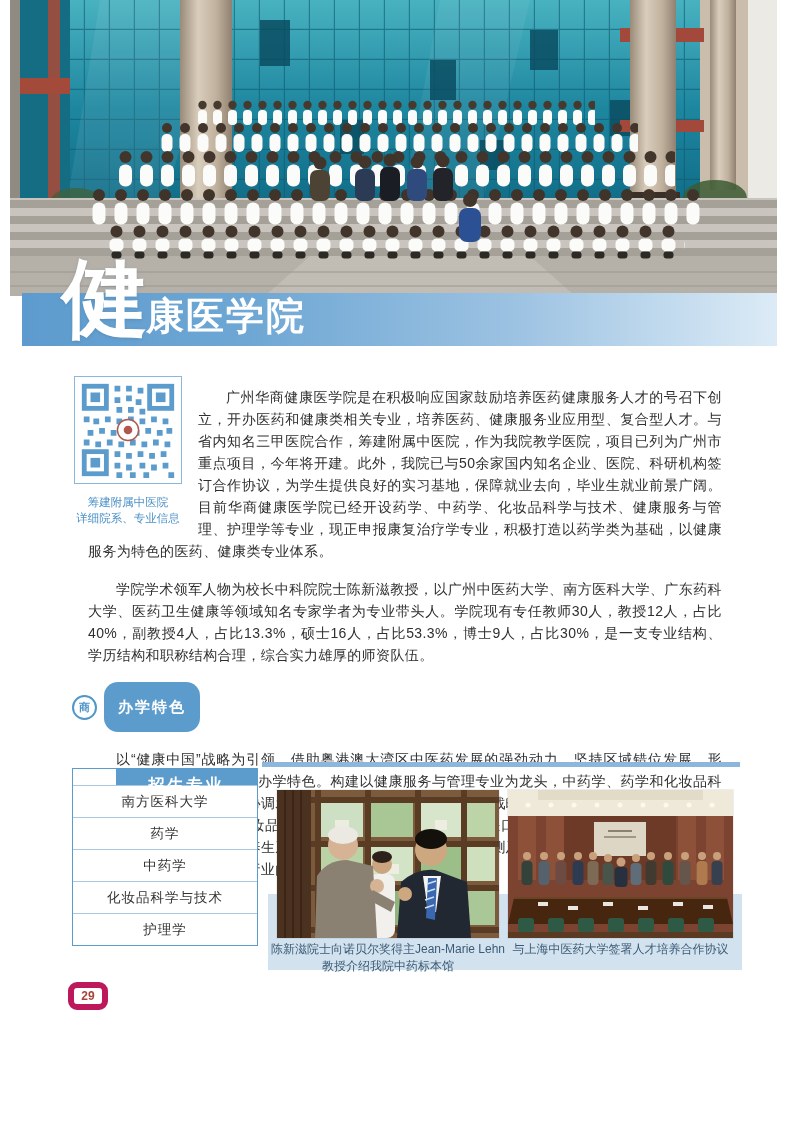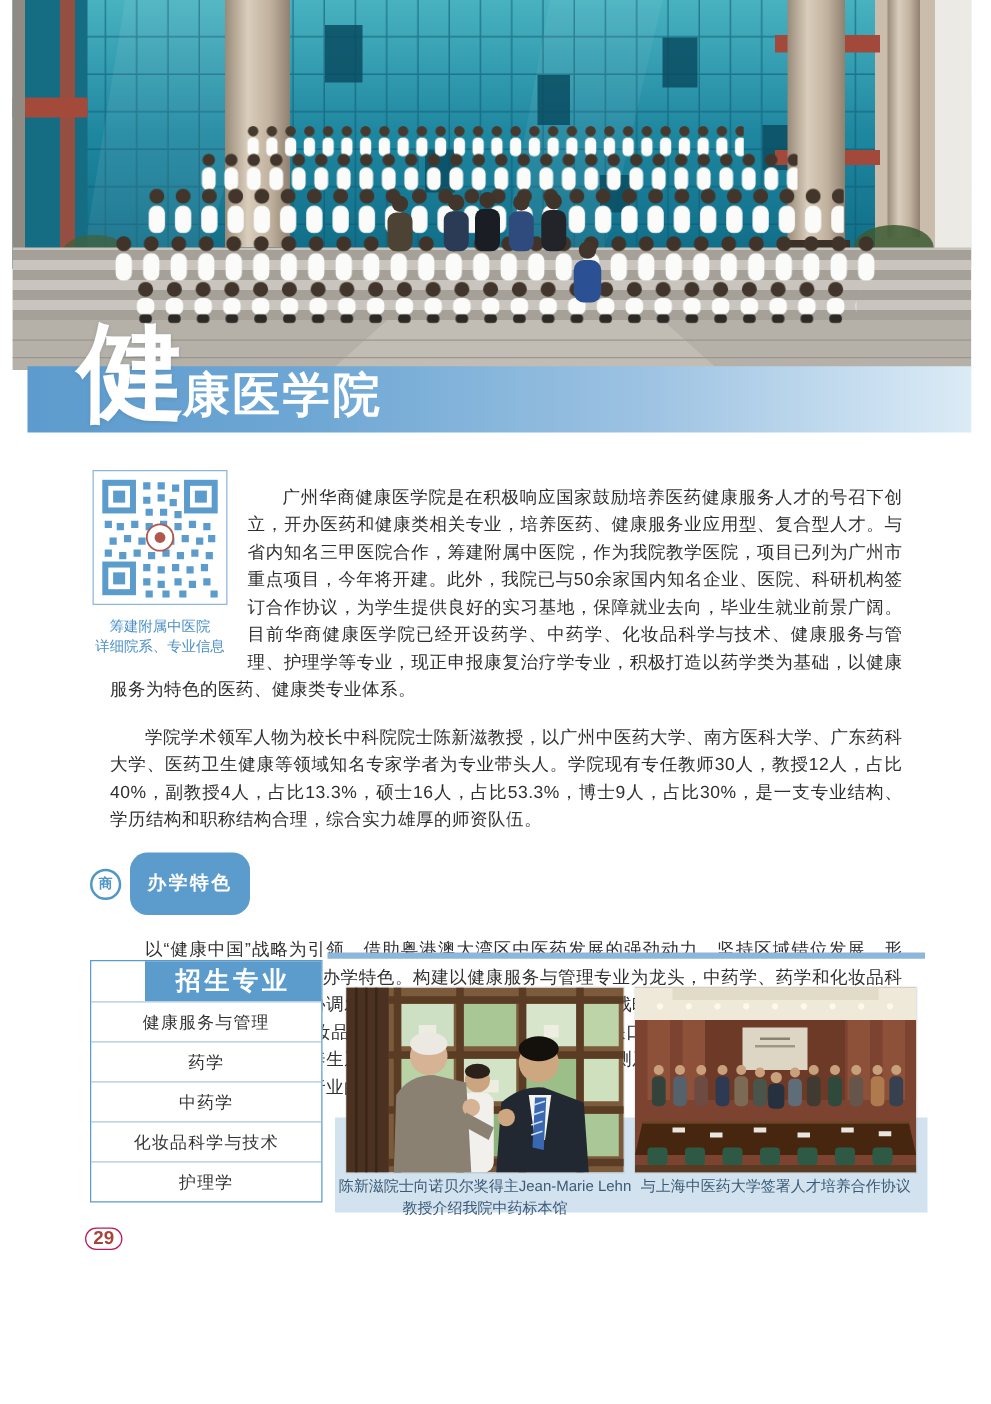--- a/index.html
+++ b/index.html
@@ -28,39 +28,39 @@
   .qr-caption{margin-top:4px;font-size:11.5px;line-height:16px;color:#4a90c6;letter-spacing:0;font-weight:500;}
 
   .features-header{display:flex;align-items:center;gap:7px;margin:9px 0 9px;}
   .badge-circle{width:21px;height:21px;border:2px solid #4f97c9;border-radius:50%;color:#4f97c9;
                 font-size:11px;font-weight:bold;display:flex;align-items:center;justify-content:center;
                 letter-spacing:0;flex:0 0 auto;background:#fff;}
   .pill{background:#5b9ccc;color:#fff;font-size:15px;font-weight:bold;padding:14px 14px;border-radius:14px;letter-spacing:2px;}
 
   
   .majors{position:absolute;left:72px;top:768px;width:184px;border:1px solid #5b9ccc;background:#fff;}
-  .majors-header{background:#5b9ccc;color:#fff;font-weight:bold;font-size:20px;text-align:center;
-                 line-height:32px;height:32px;letter-spacing:3px;margin-left:43px;}
+  .majors-header{background:#5b9ccc;color:#fff;font-weight:bold;font-size:16px;text-align:center;
+                 line-height:32px;height:16px;letter-spacing:3px;margin-left:43px;}
   .majors-row{height:31px;line-height:31px;text-align:center;font-size:13.5px;color:#333;
               border-top:1px solid #a9c8e2;font-weight:500;letter-spacing:1px;}
 
   
   .accent-line{position:absolute;left:262px;top:762px;width:478px;height:5px;background:#8cb6da;}
   .photo-panel{position:absolute;left:268px;top:894px;width:474px;height:76px;background:#d2e3ef;}
   .photo{position:absolute;top:790px;height:148px;box-shadow:0 0 0 1px rgba(120,140,160,.15);}
   .photo svg{display:block;width:100%;height:100%;}
   .photo-left{left:277px;width:222px;}
   .photo-right{left:508px;width:225px;}
   .caption{position:absolute;top:941px;font-size:12px;line-height:17px;color:#3c5a75;text-align:center;font-weight:500;}
   .caption-left{left:270px;width:236px;}
   .caption-right{left:504px;width:233px;}
 
   
-  .page-badge{position:absolute;left:68px;top:982px;width:28px;height:16px;border:1px solid #be185d;
-              border-radius:9px;color:#a8443b;font-size:15px;font-weight:bold;text-align:center;line-height:16px;}
+  .page-badge{position:absolute;left:68px;top:982px;width:28px;height:16px;border:6px solid #be185d;
+              border-radius:9px;color:#a8443b;font-size:12px;font-weight:bold;text-align:center;line-height:16px;}
 </style>
 </head>
 <body>
 
 <div class="page">
 
   <div class="hero">
     <svg viewBox="0 0 767 296" preserveAspectRatio="none">
       <defs>
         <linearGradient id="gGlass" x1="0" y1="0" x2="0" y2="1">
@@ -204,21 +204,21 @@
 
     <div class="features-header">
       <span class="badge-circle">商</span>
       <span class="pill">办学特色</span>
     </div>
     <p>以“健康中国”战略为引领，借助粤港澳大湾区中医药发展的强劲动力，坚持区域错位发展，形成“医商结合、医养结合”的办学特色。构建以健康服务与管理专业为龙头，中药学、药学和化妆品科学与技术、护理学等专业协调发展的健康医药专业群。围绕地方战略性新兴产业和重大支柱产业，瞄准当前健康服务产业和化妆品行业对本科专业人才需求的巨大缺口，结合珠三角中医药学的肥沃土壤，在课程中增添中医药养生系列课程，侧重管理服务、评估监测及创新创业能力的培养，全面助力大湾区健康产业和化妆品行业的迅猛发展和经济的稳步增长。</p>
   </div>
 
   <div class="majors">
     <div class="majors-header">招生专业</div>
-    <div class="majors-row">健康服务与管理</div>
+    <div class="majors-row">南方医科大学</div>
     <div class="majors-row">药学</div>
     <div class="majors-row">中药学</div>
     <div class="majors-row">化妆品科学与技术</div>
     <div class="majors-row">护理学</div>
   </div>
 
   <div class="accent-line"></div>
   <div class="photo-panel"></div>
 
   <div class="photo photo-left">

